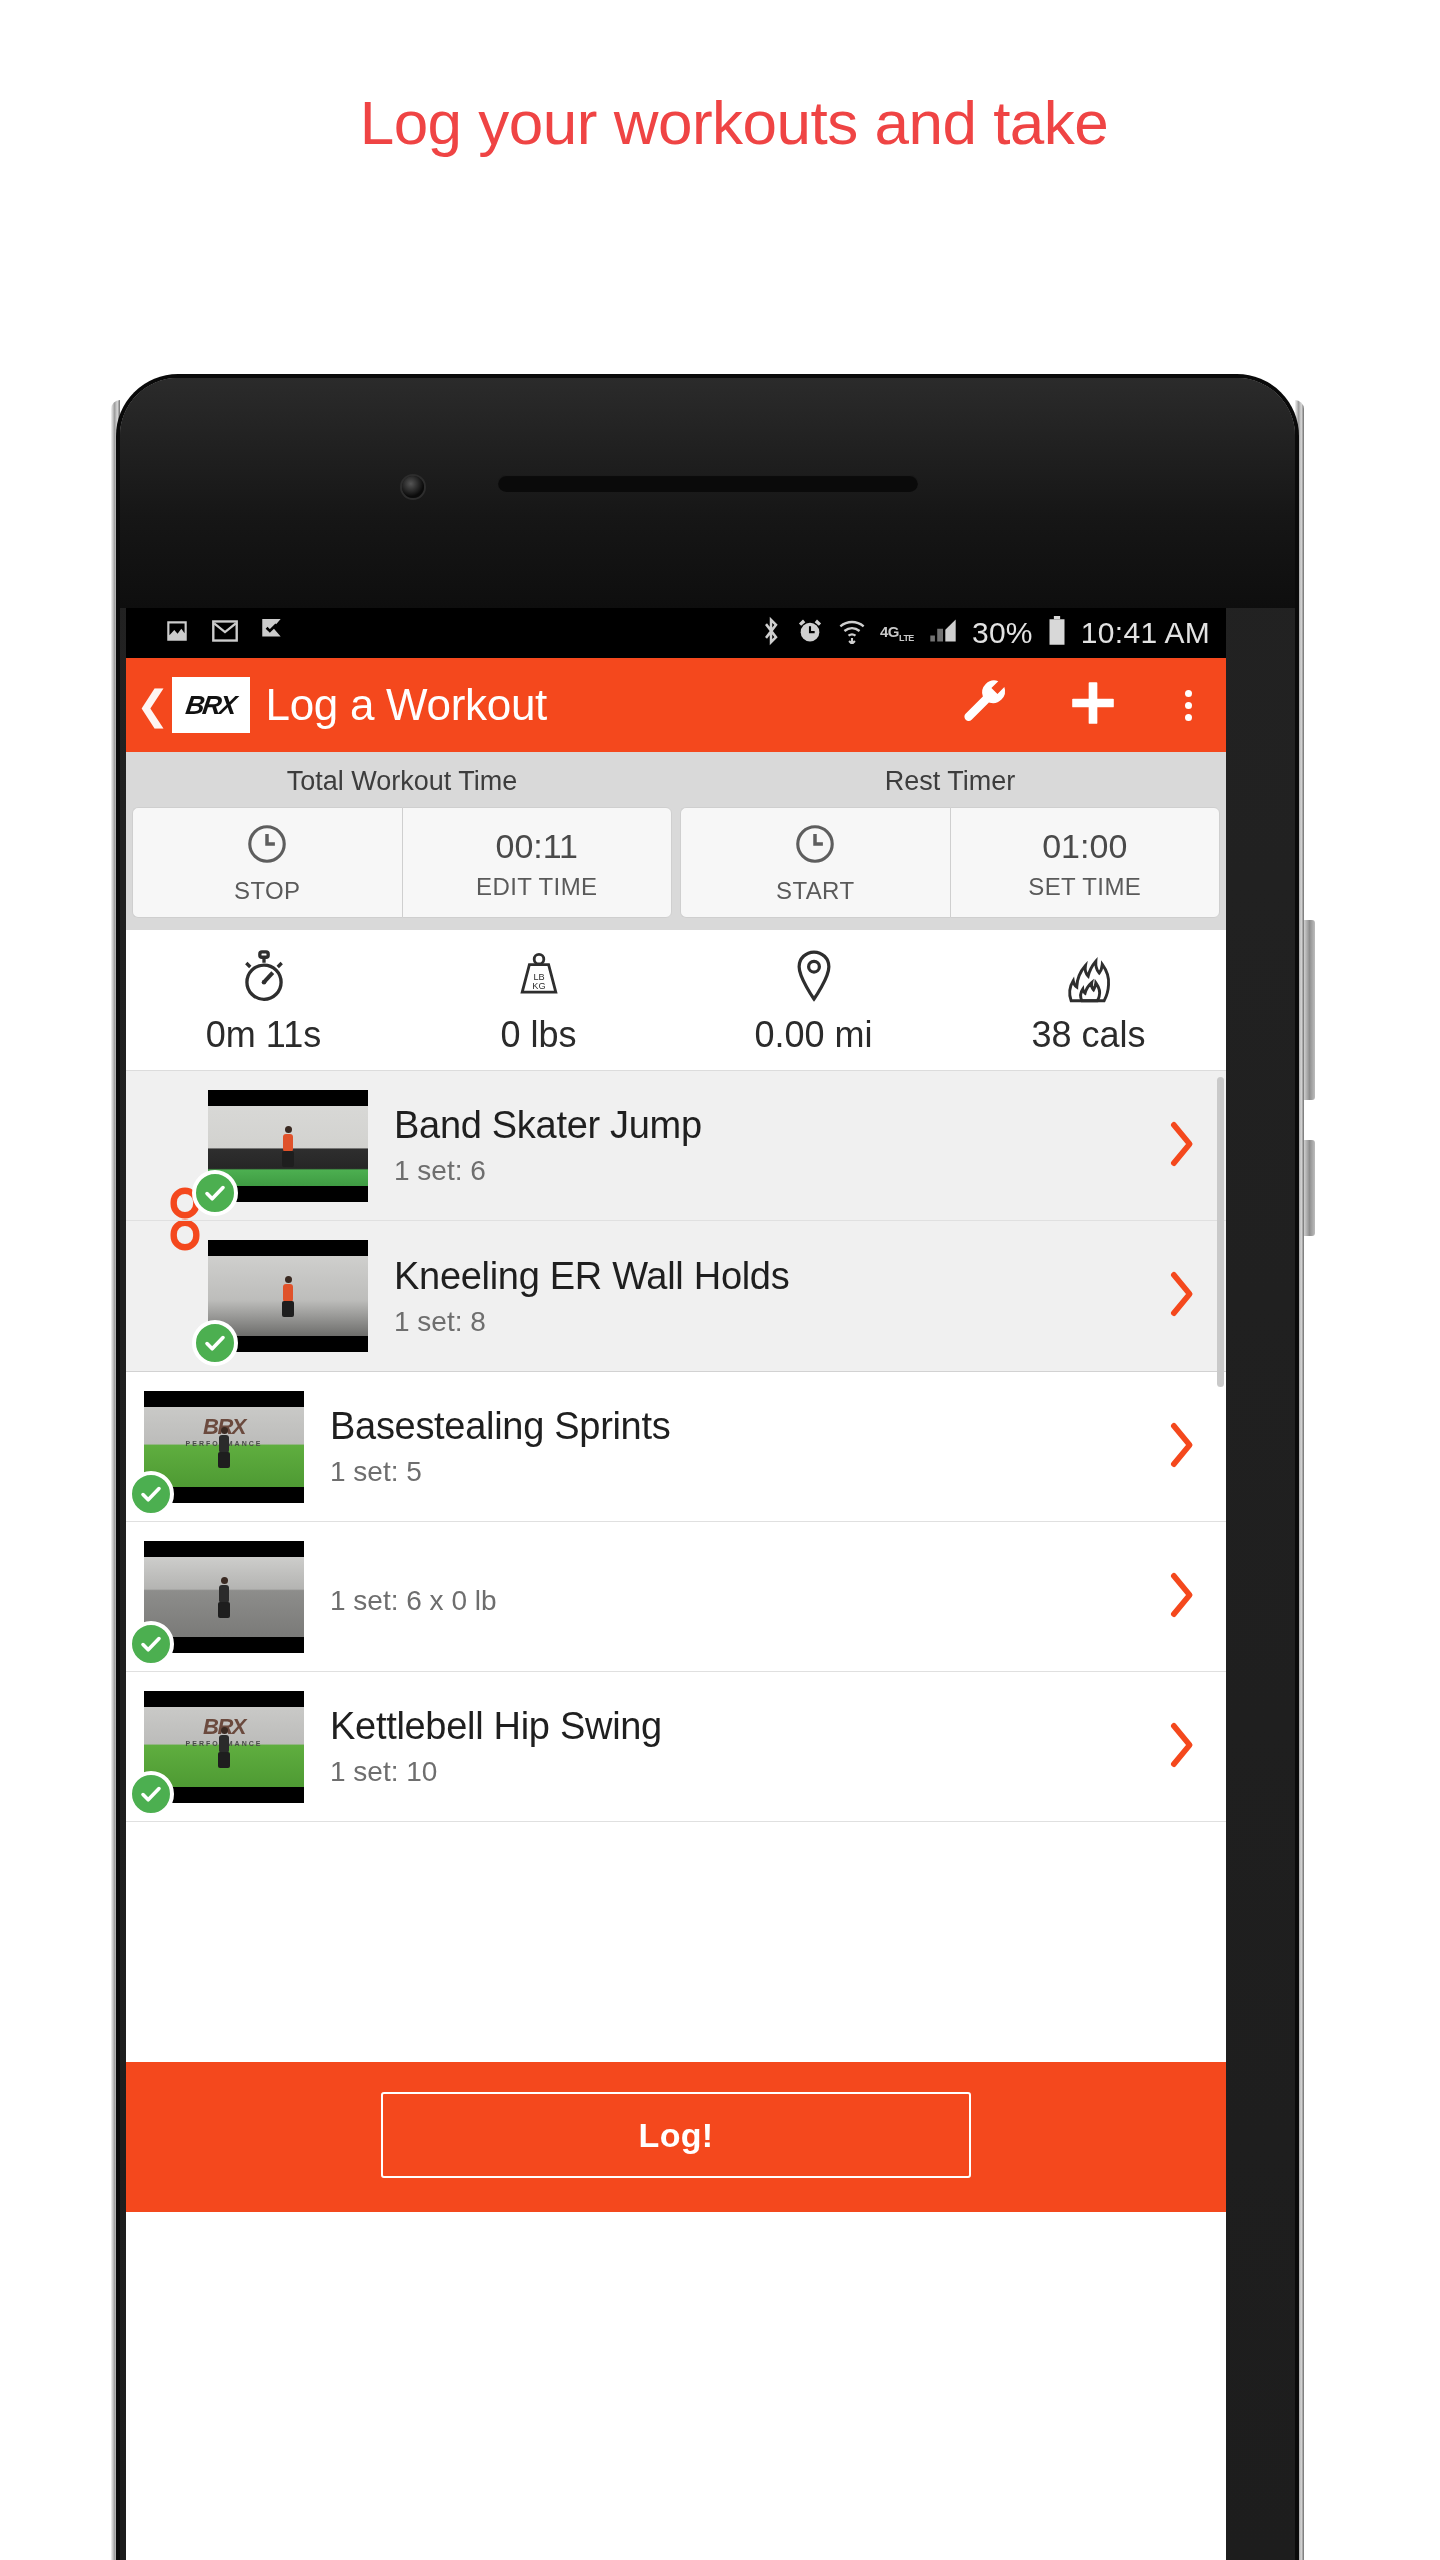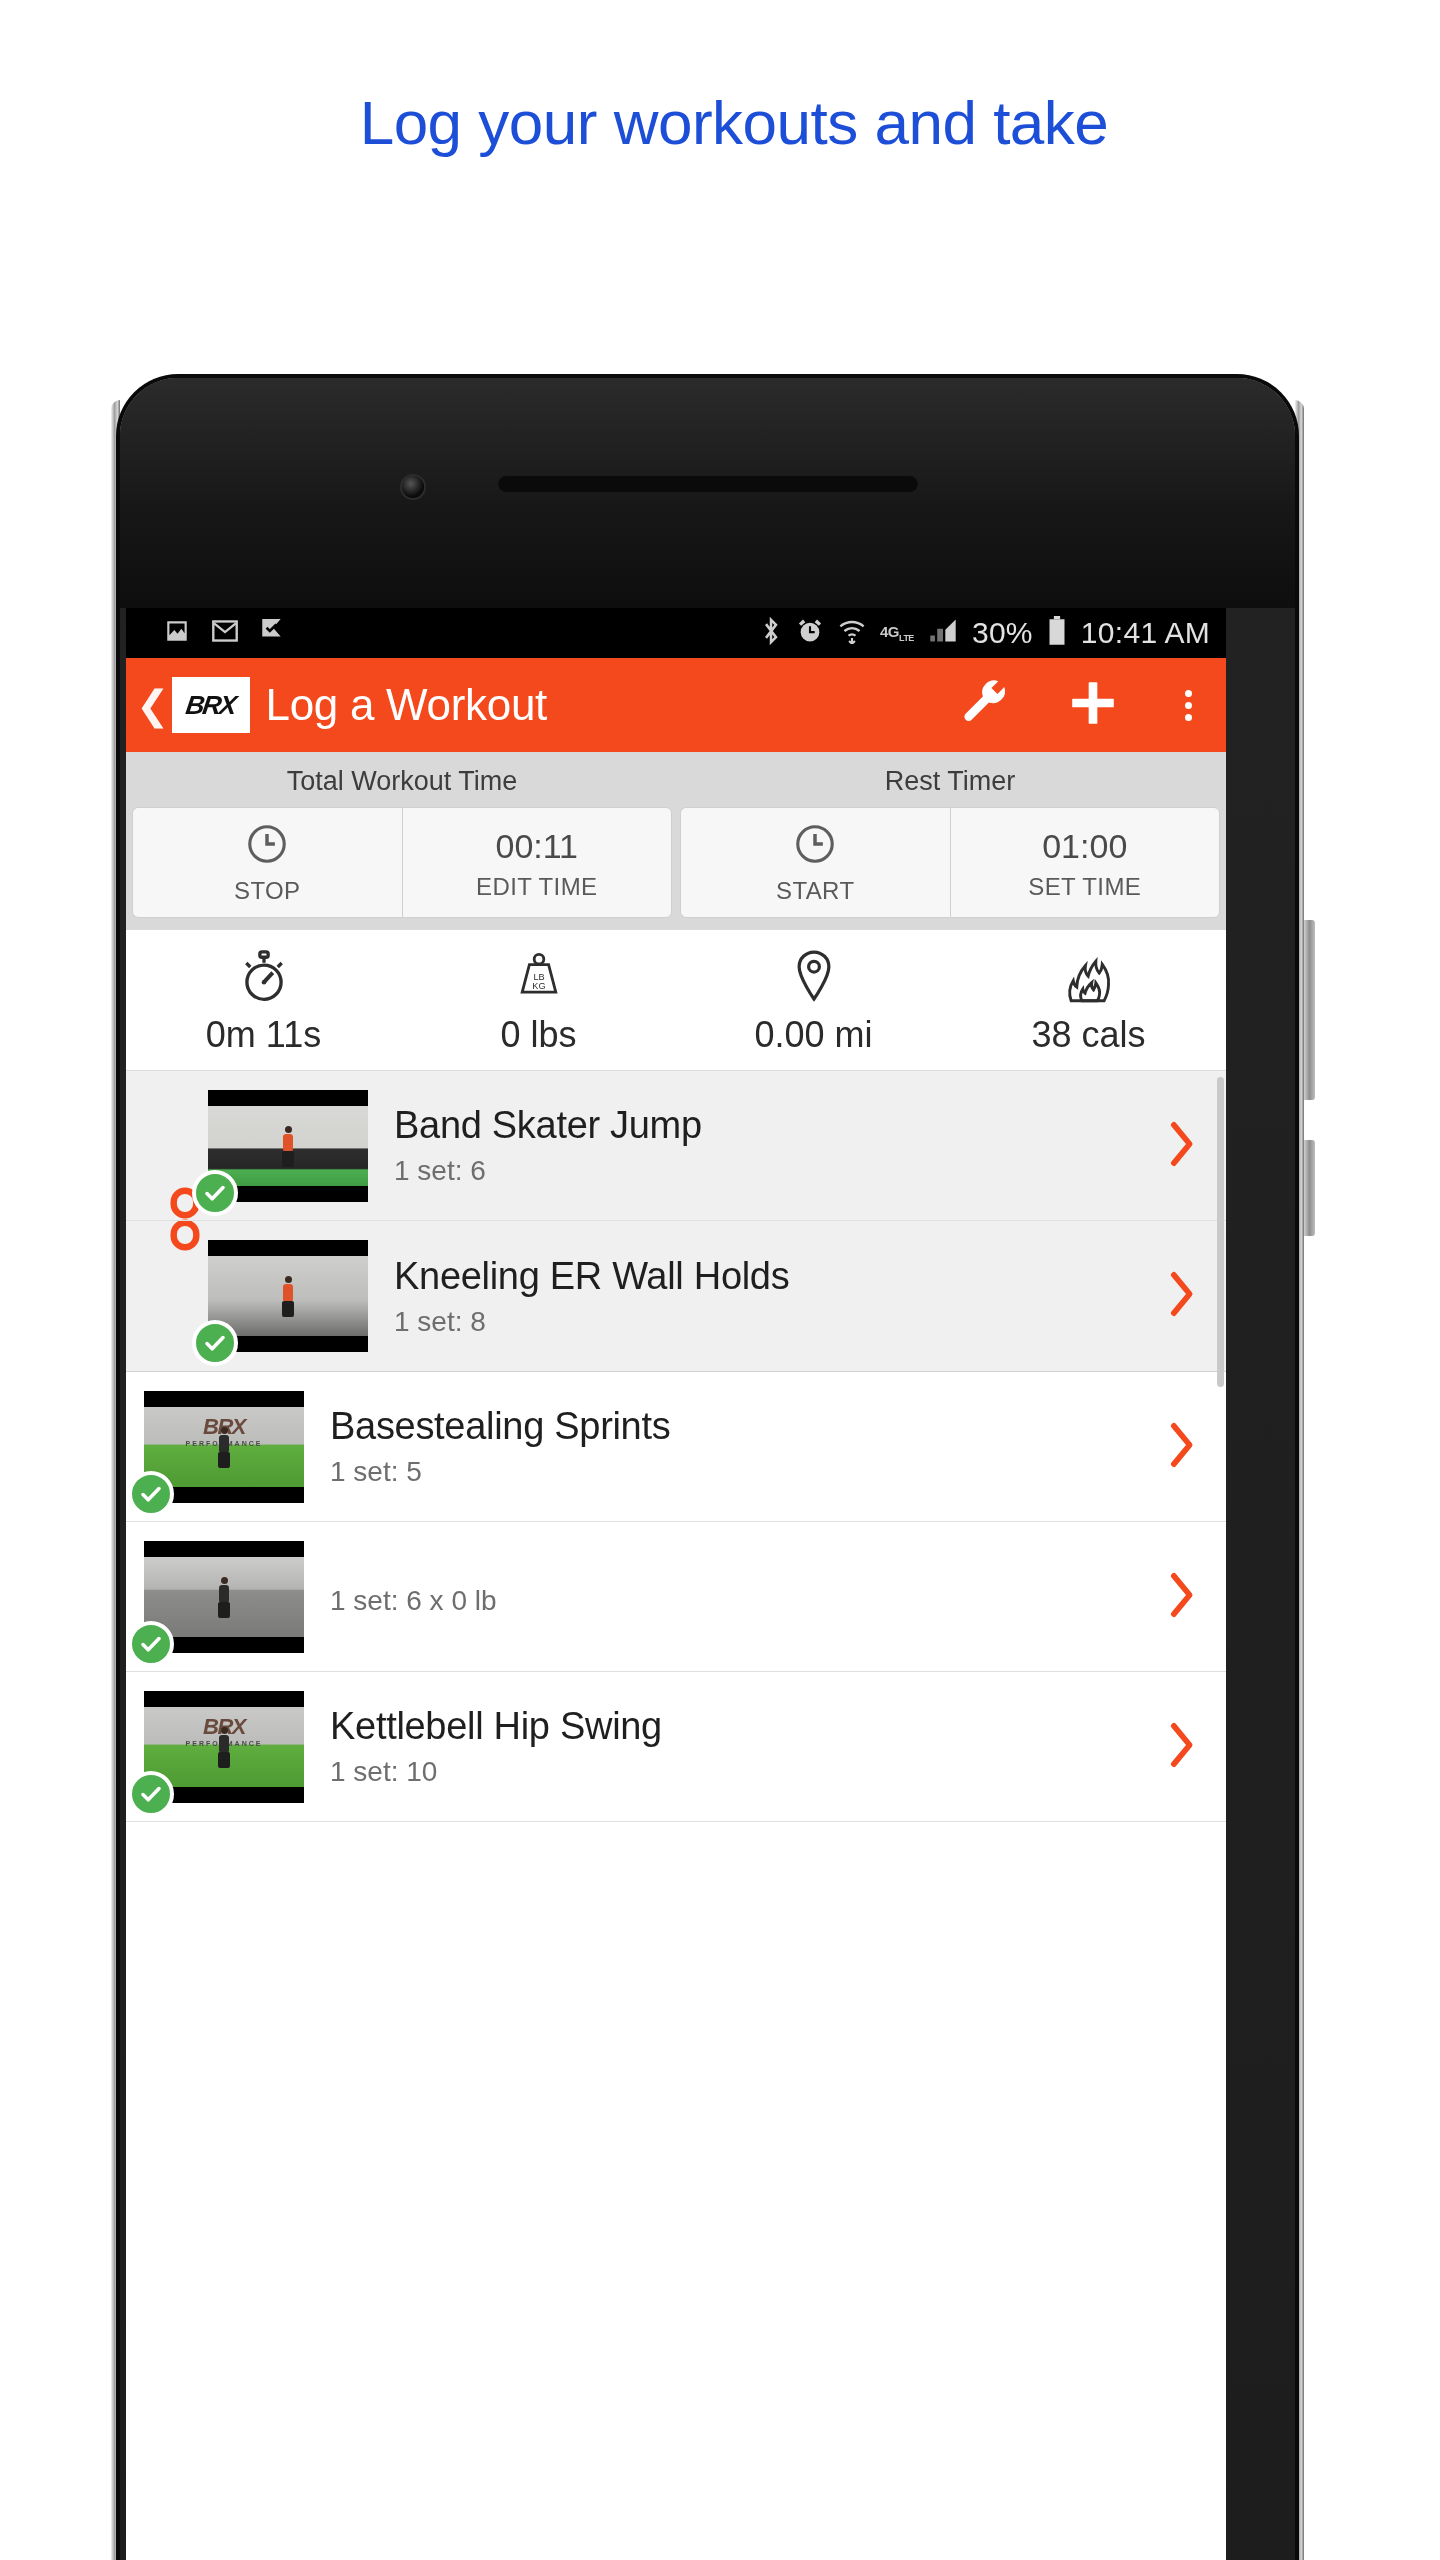--- a/index.html
+++ b/index.html
@@ -8,21 +8,21 @@
     background: #ffffff;
     font-family: "Liberation Sans", sans-serif;
     overflow: hidden;
   }
 
   
   .headline {
     width: 1440px;
     padding-top: 88px;
     text-align: center;
-    color: #1d4ed8;
+    color: #ef4444;
     font-weight: 300;
     font-size: 62px;
     line-height: 1.12;
     letter-spacing: -0.5px;
     padding-left: 28px;
   }
   .headline .ln { display: block; }
 
   
   .phone-wrap {
@@ -614,16 +614,19 @@
               <path d="M3.5 3.5L13 15 3.5 26.5"></path>
             </svg>
           </span>
         </div>
 
         <div class="scroll-track" style="top:6px;height:310px;"></div>
       </div>
 
       <div class="filler" style="height:240px;"></div>
 
+      <div class="footer">
+        <div class="log-btn">Log!</div>
+      </div>
 
     </div>
   </div>
 </div>
 
 </body></html>

